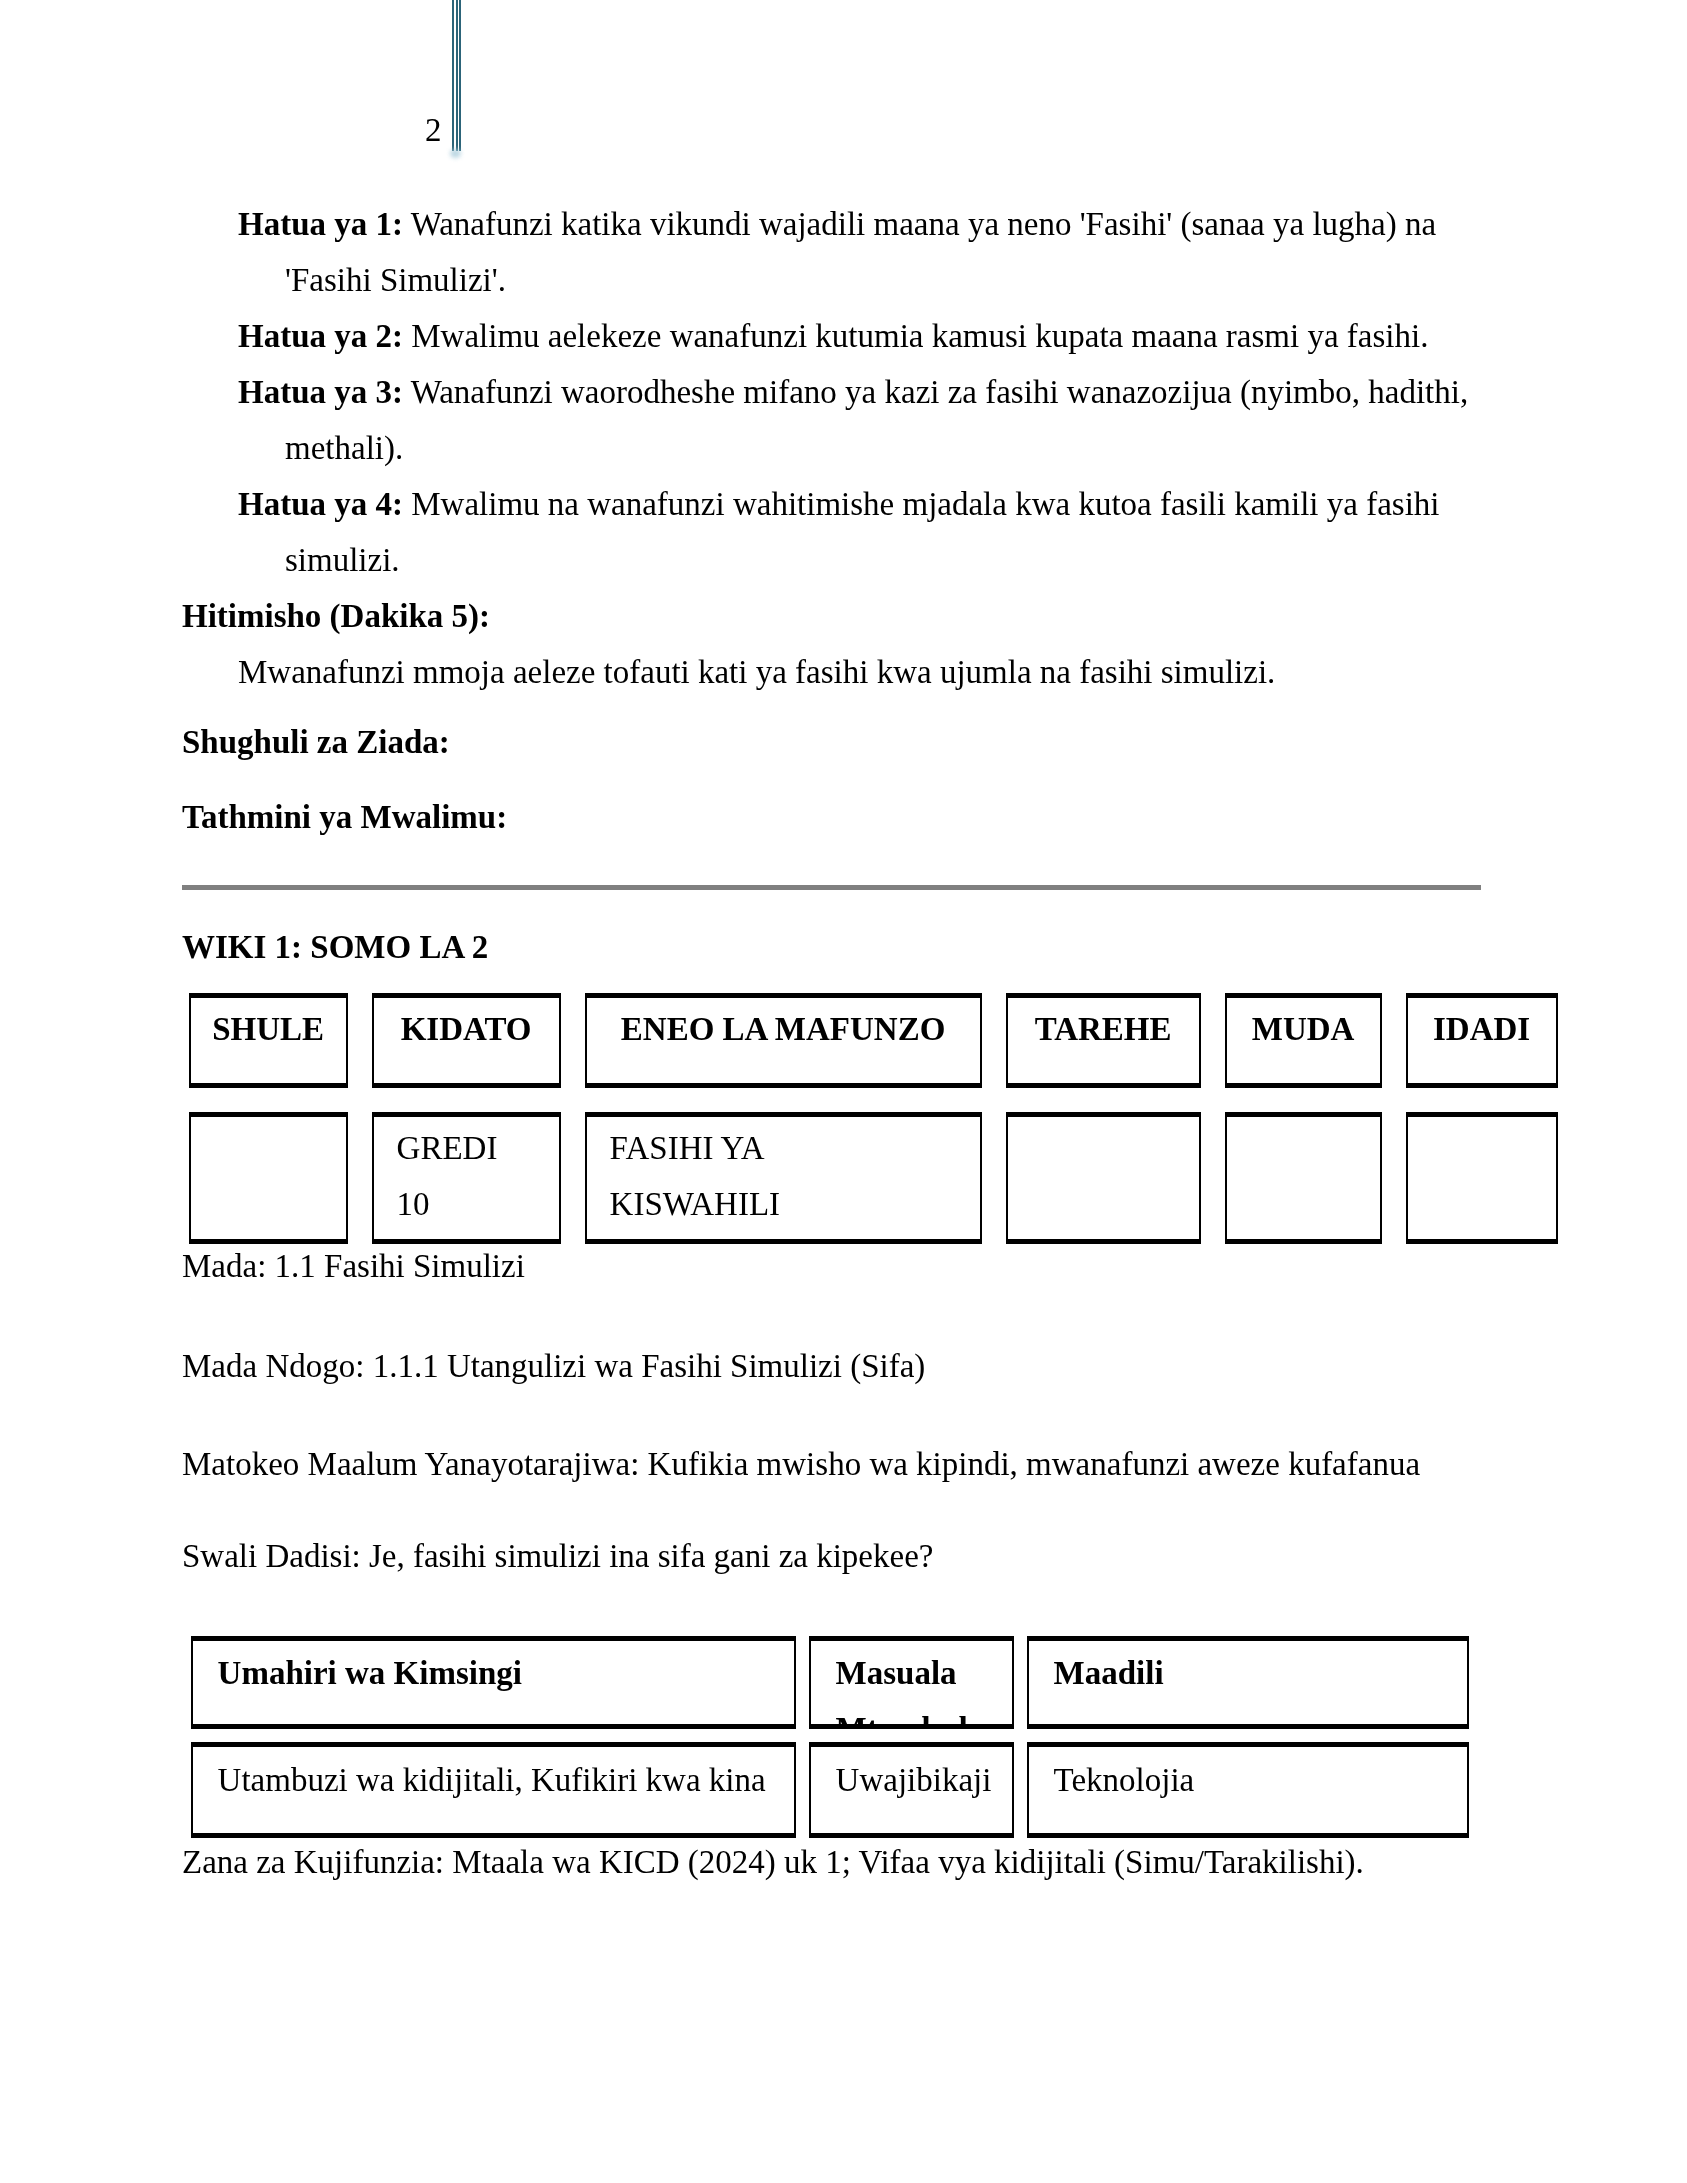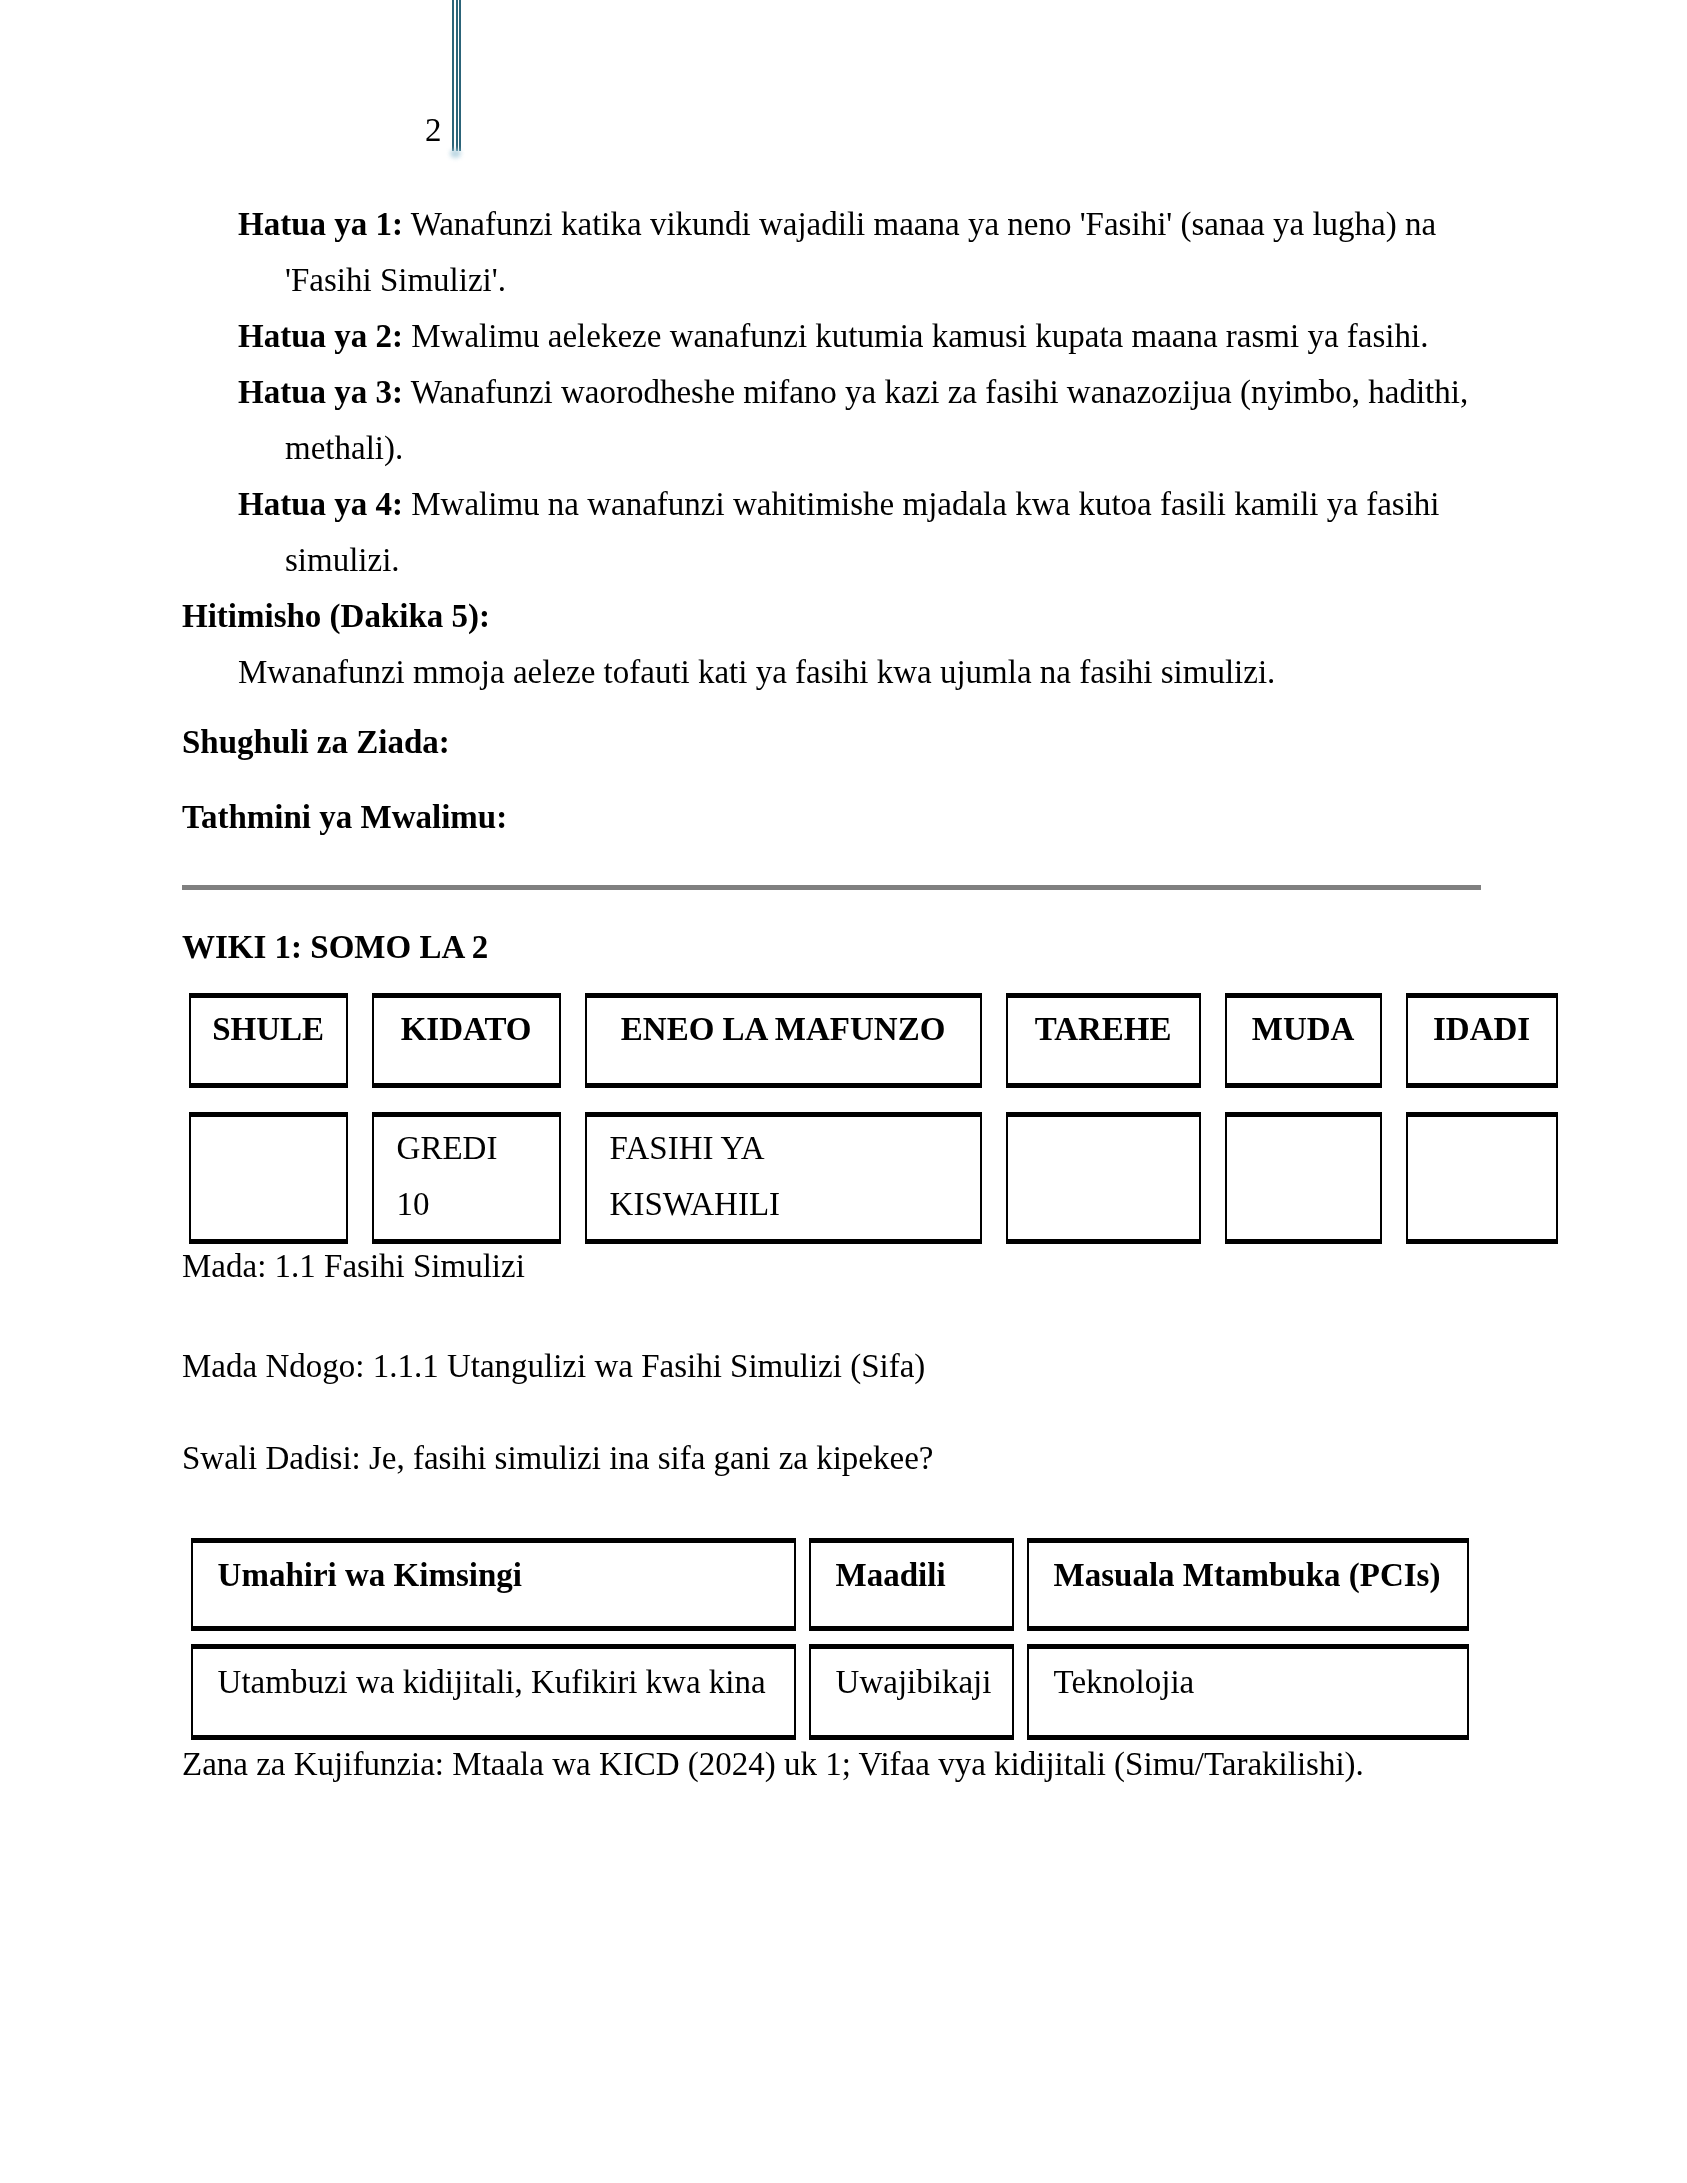--- a/index.html
+++ b/index.html
@@ -125,26 +125,27 @@
       <div class="line">FASIHI YA</div>
       <div class="line">KISWAHILI</div>
     </div>
     <div class="cell t1d"></div>
     <div class="cell t1d"></div>
     <div class="cell t1d"></div>
   </div>
 
   <div class="line mtn10">Mada: 1.1 Fasihi Simulizi</div>
   <div class="line mt66">Mada Ndogo: 1.1.1 Utangulizi wa Fasihi Simulizi (Sifa)</div>
+  <div class="line mt63">Matokeo Maalum Yanayotarajiwa: Kufikia mwisho wa kipindi, mwanafunzi aweze kufafanua</div>
   <div class="line mt55">Swali Dadisi: Je, fasihi simulizi ina sifa gani za kipekee?</div>
 
   <div class="table2">
     <div class="cell t2h">Umahiri wa Kimsingi</div>
+    <div class="cell t2h">Masuala Mtambuka (PCIs)</div>
     <div class="cell t2h">Maadili</div>
-    <div class="cell t2h">Masuala Mtambuka (PCIs)</div>
 
     <div class="cell t2d">Utambuzi wa kidijitali, Kufikiri kwa kina</div>
     <div class="cell t2d">Uwajibikaji</div>
     <div class="cell t2d">Teknolojia</div>
   </div>
 
   <div class="line mtn6">Zana za Kujifunzia: Mtaala wa KICD (2024) uk 1; Vifaa vya kidijitali (Simu/Tarakilishi).</div>
 
 </div>
 

